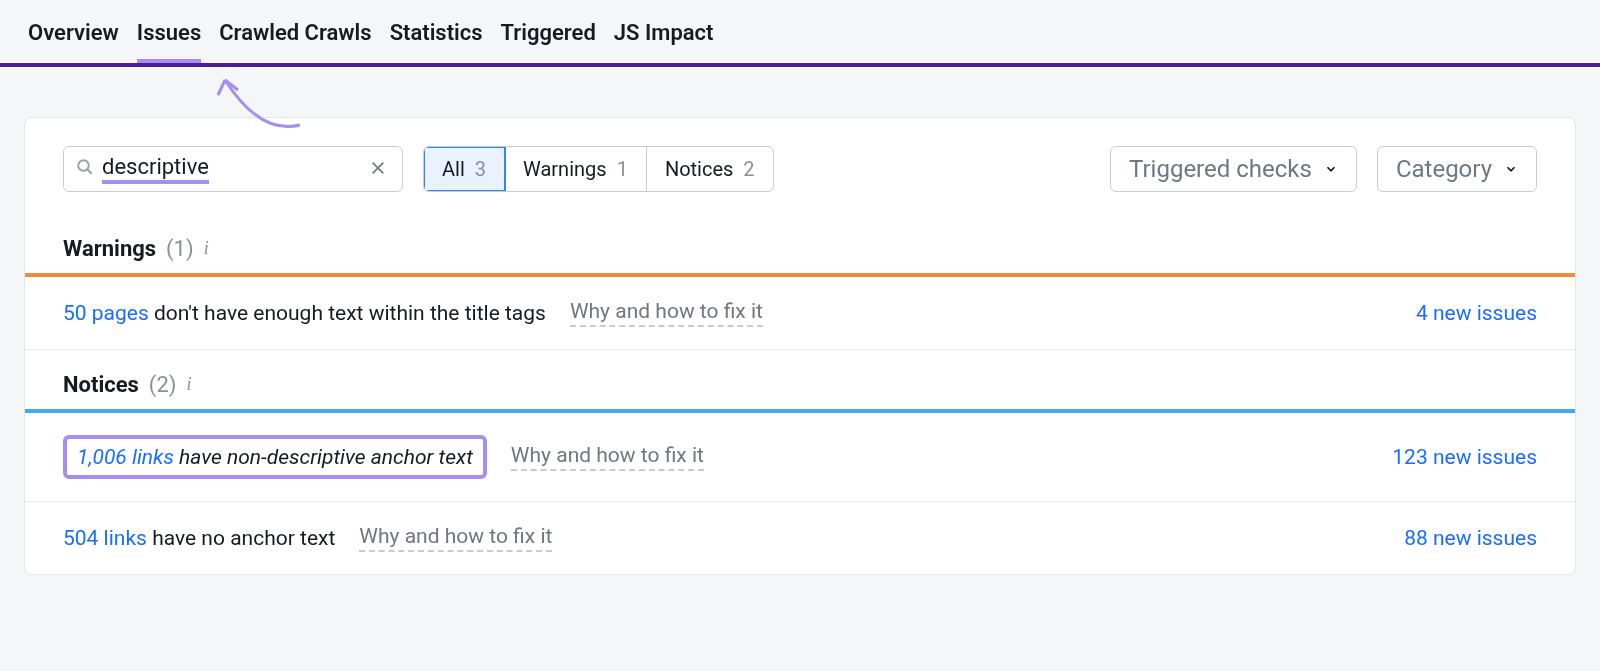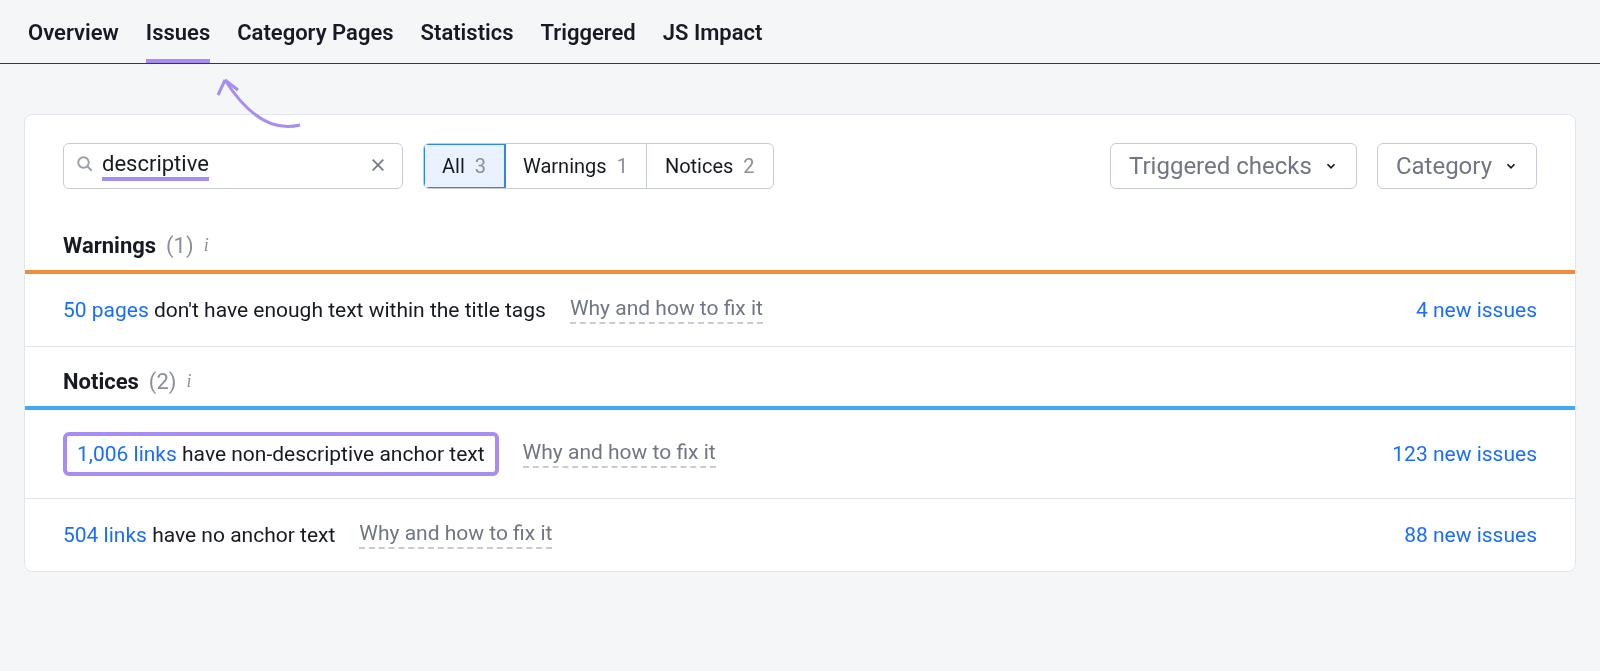--- a/index.html
+++ b/index.html
@@ -1,17 +1,17 @@
 <!DOCTYPE html>
 <html><head>
 <meta charset="utf-8">
 <style>
   * { box-sizing: border-box; margin: 0; padding: 0; font-family: -apple-system, BlinkMacSystemFont, "Segoe UI", Roboto, Helvetica, Arial, sans-serif; }
   body { background: #f5f6f8; color: #171a22; }
-  .topbar { display: flex; gap: 27px; padding: 20px 28px 0 28px; border-bottom: 1px solid #4c1d95; background: #f5f6f8; }
+  .topbar { display: flex; gap: 18px; padding: 20px 28px 0 28px; border-bottom: 4px solid #4c1d95; background: #f5f6f8; }
   .tab { font-size: 22px; font-weight: 600; padding-bottom: 18px; cursor: pointer; color: #171a22; position: relative; }
   .tab.active::after { content: ""; position: absolute; left: 0; right: 0; bottom: 0; height: 4px; background: #a78cf2; }
   .arrow-annotation { position: absolute; left: 190px; top: 70px; pointer-events: none; }
   .panel { margin: 50px 24px 0 24px; background: #fff; border: 1px solid #e3e6ea; border-radius: 8px; padding: 0; overflow: hidden; }
   .toolbar { display: flex; align-items: center; gap: 20px; padding: 28px 38px 22px 38px; flex-wrap: wrap; }
   .search { display: flex; align-items: center; border: 1px solid #c6cbd4; border-radius: 6px; padding: 14px 12px; width: 340px; height: 46px; }
   .search-icon { color: #9aa0aa; margin-right: 8px; }
   .search-input { border: none; outline: none; font-size: 22px; flex: 1; color: #171a22; background: transparent; }
   .search-underline { border-bottom: 4px solid #a78cf2; display: inline-block; line-height: 1.2; }
   .clear-icon { color: #707683; cursor: pointer; font-size: 20px; padding: 0 4px; }
@@ -28,29 +28,29 @@
   .info-icon { color: #8a8f99; font-style: italic; font-family: Georgia, serif; font-size: 18px; cursor: pointer; }
   .divider-orange { height: 4px; background: #f28c3c; width: 100%; }
   .divider-blue { height: 4px; background: #3fa9f5; width: 100%; }
   .row { display: flex; align-items: center; padding: 22px 38px; border-bottom: 1px solid #e3e6ea; font-size: 21px; gap: 24px; }
   .row:last-child { border-bottom: none; }
   .issue-text { flex: 0 0 auto; }
   .link-like { color: #1a6dff; cursor: pointer; }
   .whyhow { color: #707683; border-bottom: 2px dashed #c6cbd4; cursor: pointer; padding-bottom: 2px; }
   .spacer { flex: 1; }
   .new-issues { color: #1a6dff; cursor: pointer; white-space: nowrap; }
-  .highlight-box { border: 4px solid #a78cf2; border-radius: 6px; padding: 6px 10px; display: inline-block; }
+  .highlight-box { border: 4px solid #a78cf2; border-radius: 6px; padding: 6px 10px; display: inline-block; font-style: italic; }
 </style>
 </head>
 <body>
 
 <div class="topbar">
   <div class="tab">Overview</div>
   <div class="tab active">Issues</div>
-  <div class="tab">Category Pages</div>
+  <div class="tab">Crawled Crawls</div>
   <div class="tab">Statistics</div>
   <div class="tab">Triggered</div>
   <div class="tab">JS Impact</div>
 </div>
 
 <svg class="arrow-annotation" width="130" height="70" viewBox="0 0 130 70">
   <path d="M 110 55 Q 70 65 35 10" stroke="#a78cf2" stroke-width="3" fill="none"></path>
   <path d="M 35 10 L 28 25 M 35 10 L 48 20" stroke="#a78cf2" stroke-width="3" fill="none"></path>
 </svg>
 

